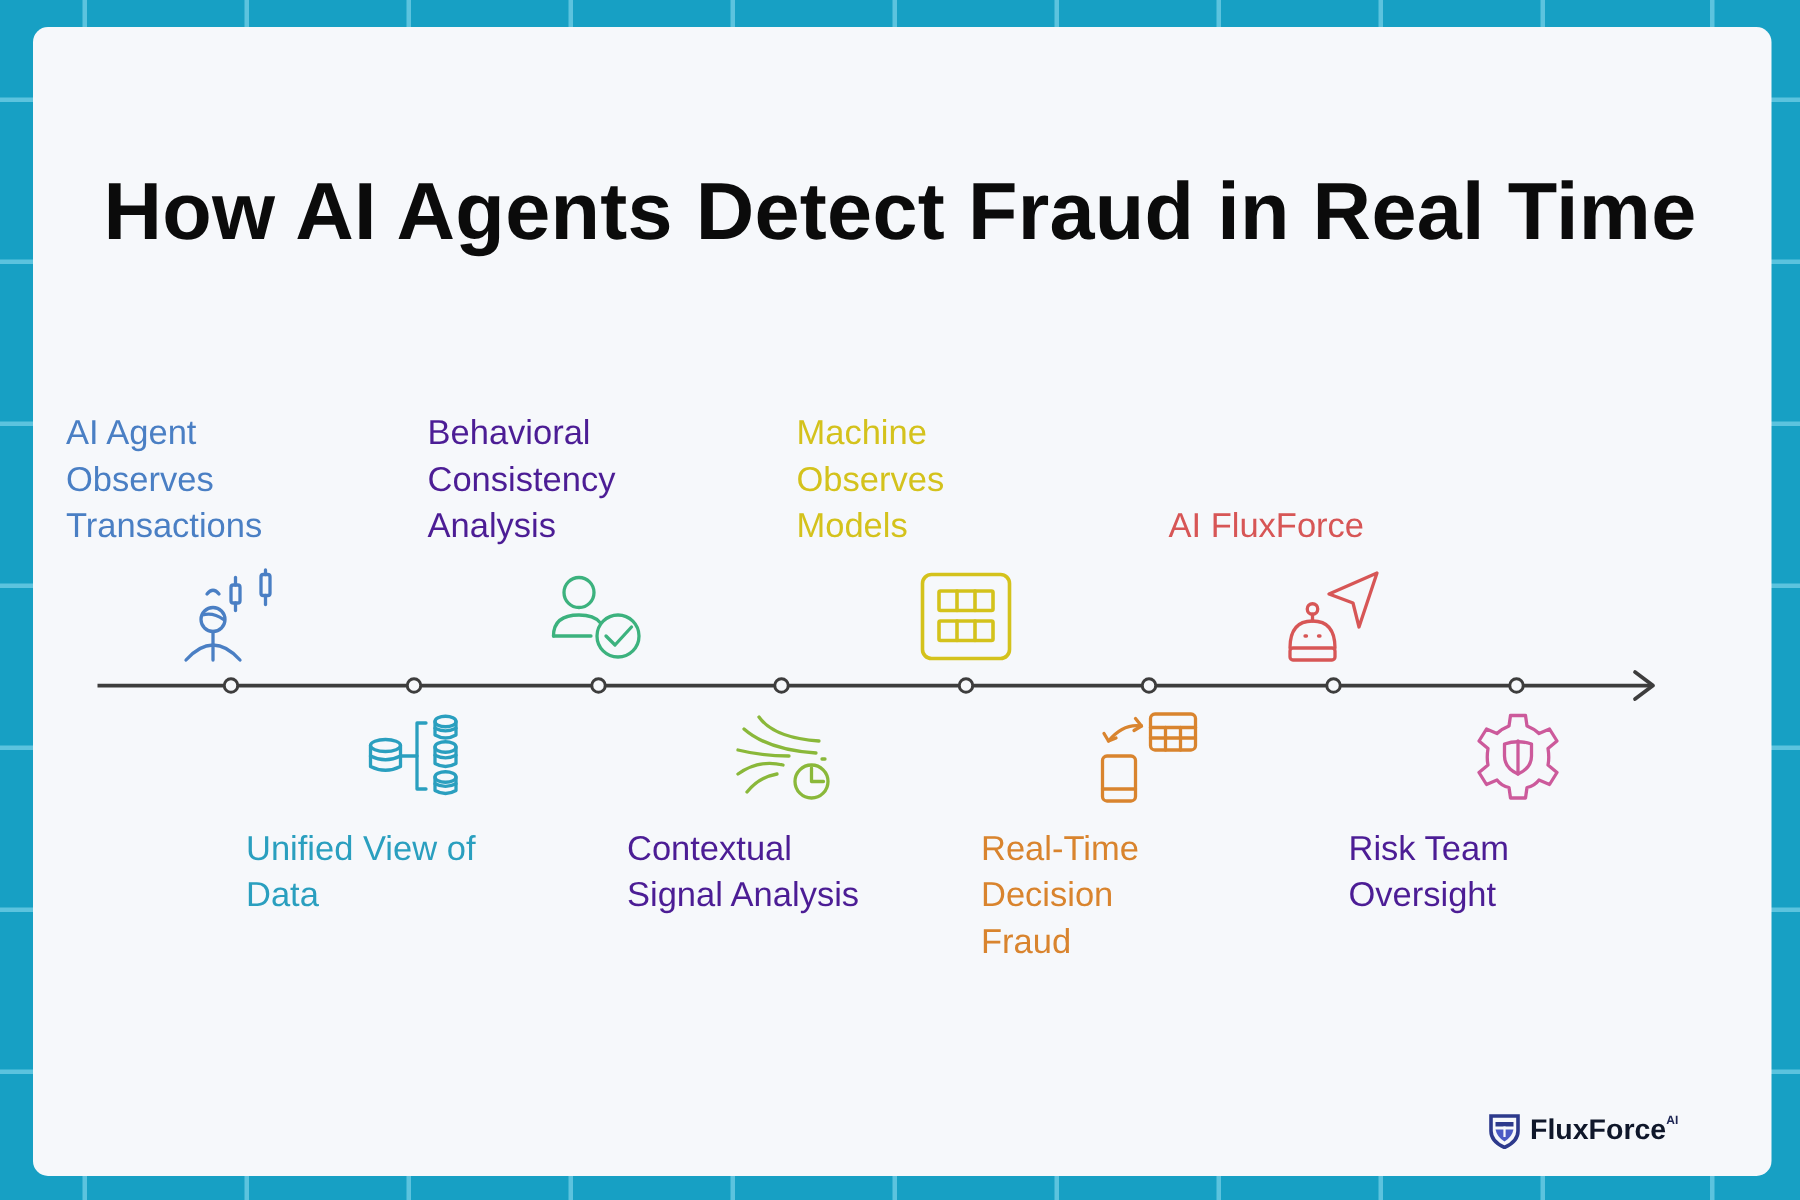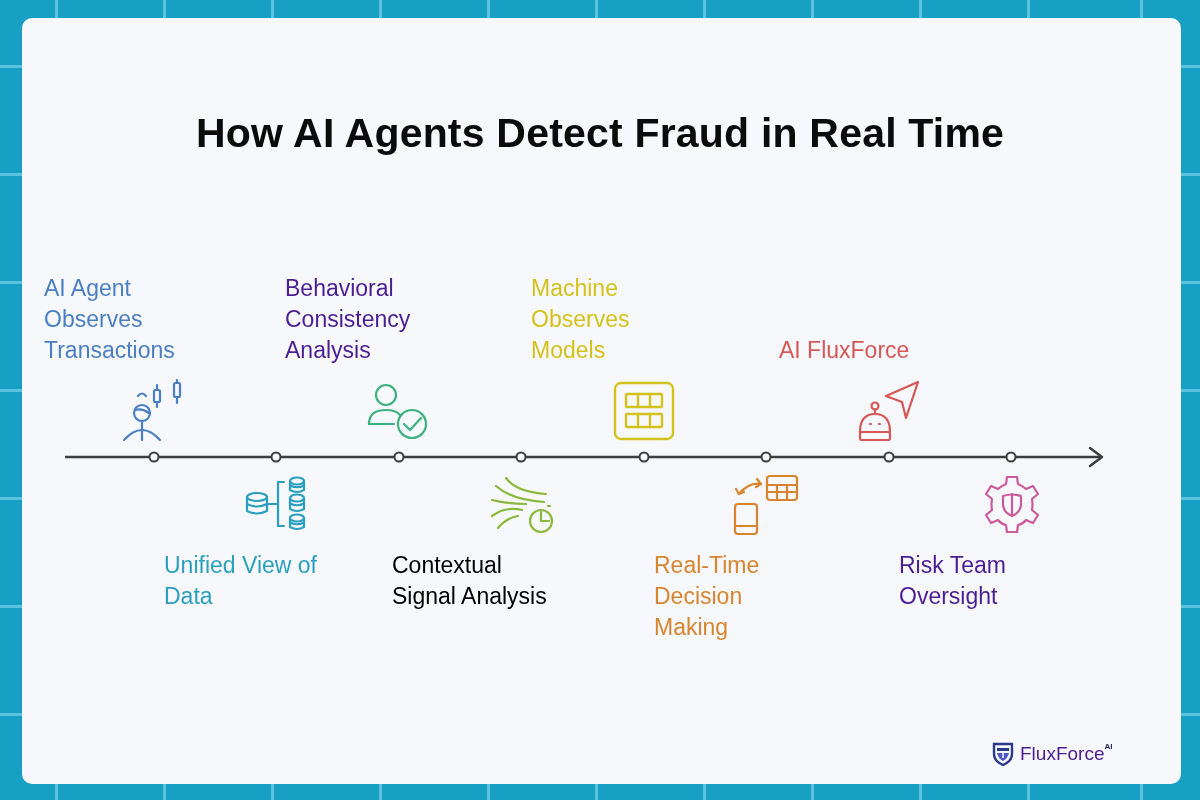--- a/index.html
+++ b/index.html
@@ -36,21 +36,21 @@
       height: 766px;
       background: #f6f8fb;
       border-radius: 10px;
     }
     .title {
       position: absolute;
       left: 0;
       top: 110px;
       width: 1200px;
       text-align: center;
-      font-size: 41px;
+      font-size: 54px;
       font-weight: bold;
       color: #0b0b0b;
       letter-spacing: 0.2px;
     }
     .timeline {
       position: absolute;
       left: 0;
       top: 0;
       width: 1200px;
       height: 800px;
@@ -68,22 +68,22 @@
     }
     .logo {
       position: absolute;
       left: 992px;
       top: 742px;
       display: flex;
       align-items: center;
     }
     .logo-text {
       font-size: 19px;
-      font-weight: normal;
-      color: #4c1d95;
+      font-weight: bold;
+      color: #0f172a;
       margin-left: 6px;
     }
     .logo-sup {
       font-size: 8px;
       font-weight: bold;
       color: #1c2452;
       vertical-align: top;
       position: relative;
       top: -8px;
     }
@@ -189,21 +189,21 @@
     <path d="M18 4 Q28 18 58 20"></path>
     <path d="M8 12 Q24 26 56 28"></path>
     <path d="M4 26 Q20 30 38 30"></path>
     <path d="M4 42 Q18 32 34 36"></path>
     <path d="M10 54 Q18 44 30 42"></path>
     <circle cx="53" cy="47" r="11"></circle>
     <polyline points="53,38 53,47 61,47"></polyline>
     <line x1="60" y1="32" x2="62" y2="32"></line>
   </g>
 </svg>
-<div class="label" style="left:392px; top:550px; color:#000000">Contextual
+<div class="label" style="left:418px; top:550px; color:#4c1d95">Contextual
 Signal Analysis</div>
 
 <div class="label" style="left:531px; top:273px; color:#d4c21c">Machine
 Observes
 Models</div>
 <svg class="icon" style="left:612px; top:380px" width="64" height="62" viewBox="0 0 64 62">
   <g fill="none" stroke="#d4c21c" stroke-width="2.4" stroke-linecap="round" stroke-linejoin="round">
     <rect x="3" y="3" width="58" height="56" rx="6"></rect>
     <rect x="14" y="14" width="36" height="13" rx="1"></rect>
     <line x1="26" y1="14" x2="26" y2="27"></line>
@@ -223,21 +223,21 @@
     <line x1="54" y1="13" x2="54" y2="28"></line>
     <path d="M6 22 Q16 10 28 12"></path>
     <polyline points="24,7 28,12 23,15"></polyline>
     <polyline points="3,17 6,22 11,20"></polyline>
     <rect x="2" y="32" width="22" height="30" rx="3"></rect>
     <line x1="2" y1="54" x2="24" y2="54"></line>
   </g>
 </svg>
 <div class="label" style="left:654px; top:550px; color:#d9842e">Real-Time
 Decision
-Making</div>
+Fraud</div>
 
 <div class="label" style="left:779px; top:335px; color:#d75656">AI FluxForce</div>
 <svg class="icon" style="left:856px; top:378px" width="66" height="66" viewBox="0 0 66 66">
   <g fill="none" stroke="#d75656" stroke-width="2.2" stroke-linecap="round" stroke-linejoin="round">
     <polygon points="62,4 30,18 46,24 50,40"></polygon>
     <circle cx="19" cy="28" r="3.5"></circle>
     <line x1="19" y1="31.5" x2="19" y2="36"></line>
     <path d="M4 54 Q4 36 19 36 Q34 36 34 54"></path>
     <rect x="4" y="54" width="30" height="8" rx="2"></rect>
     <line x1="14" y1="46" x2="15" y2="46"></line>

